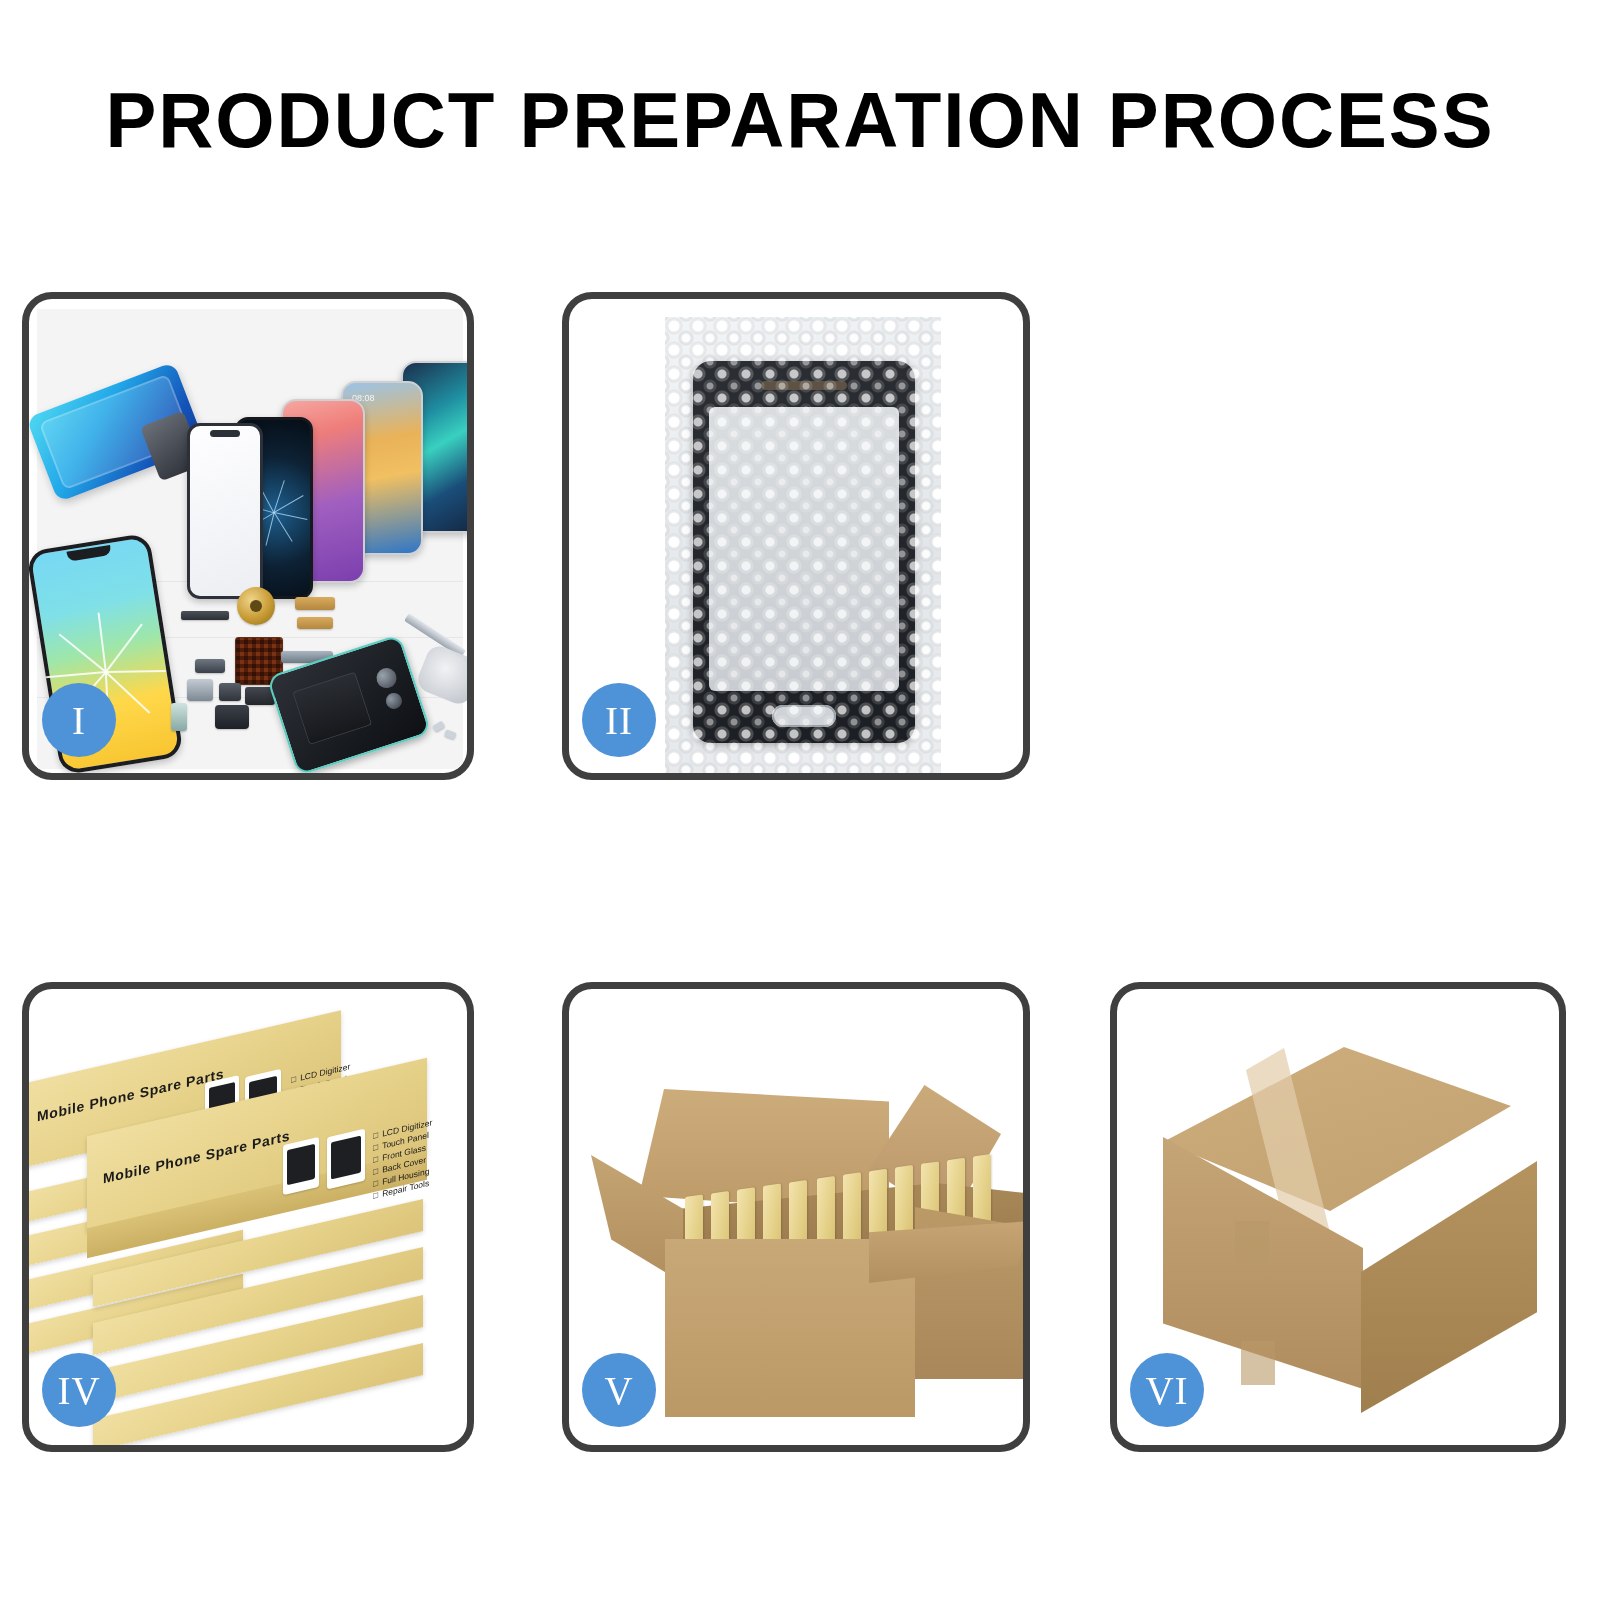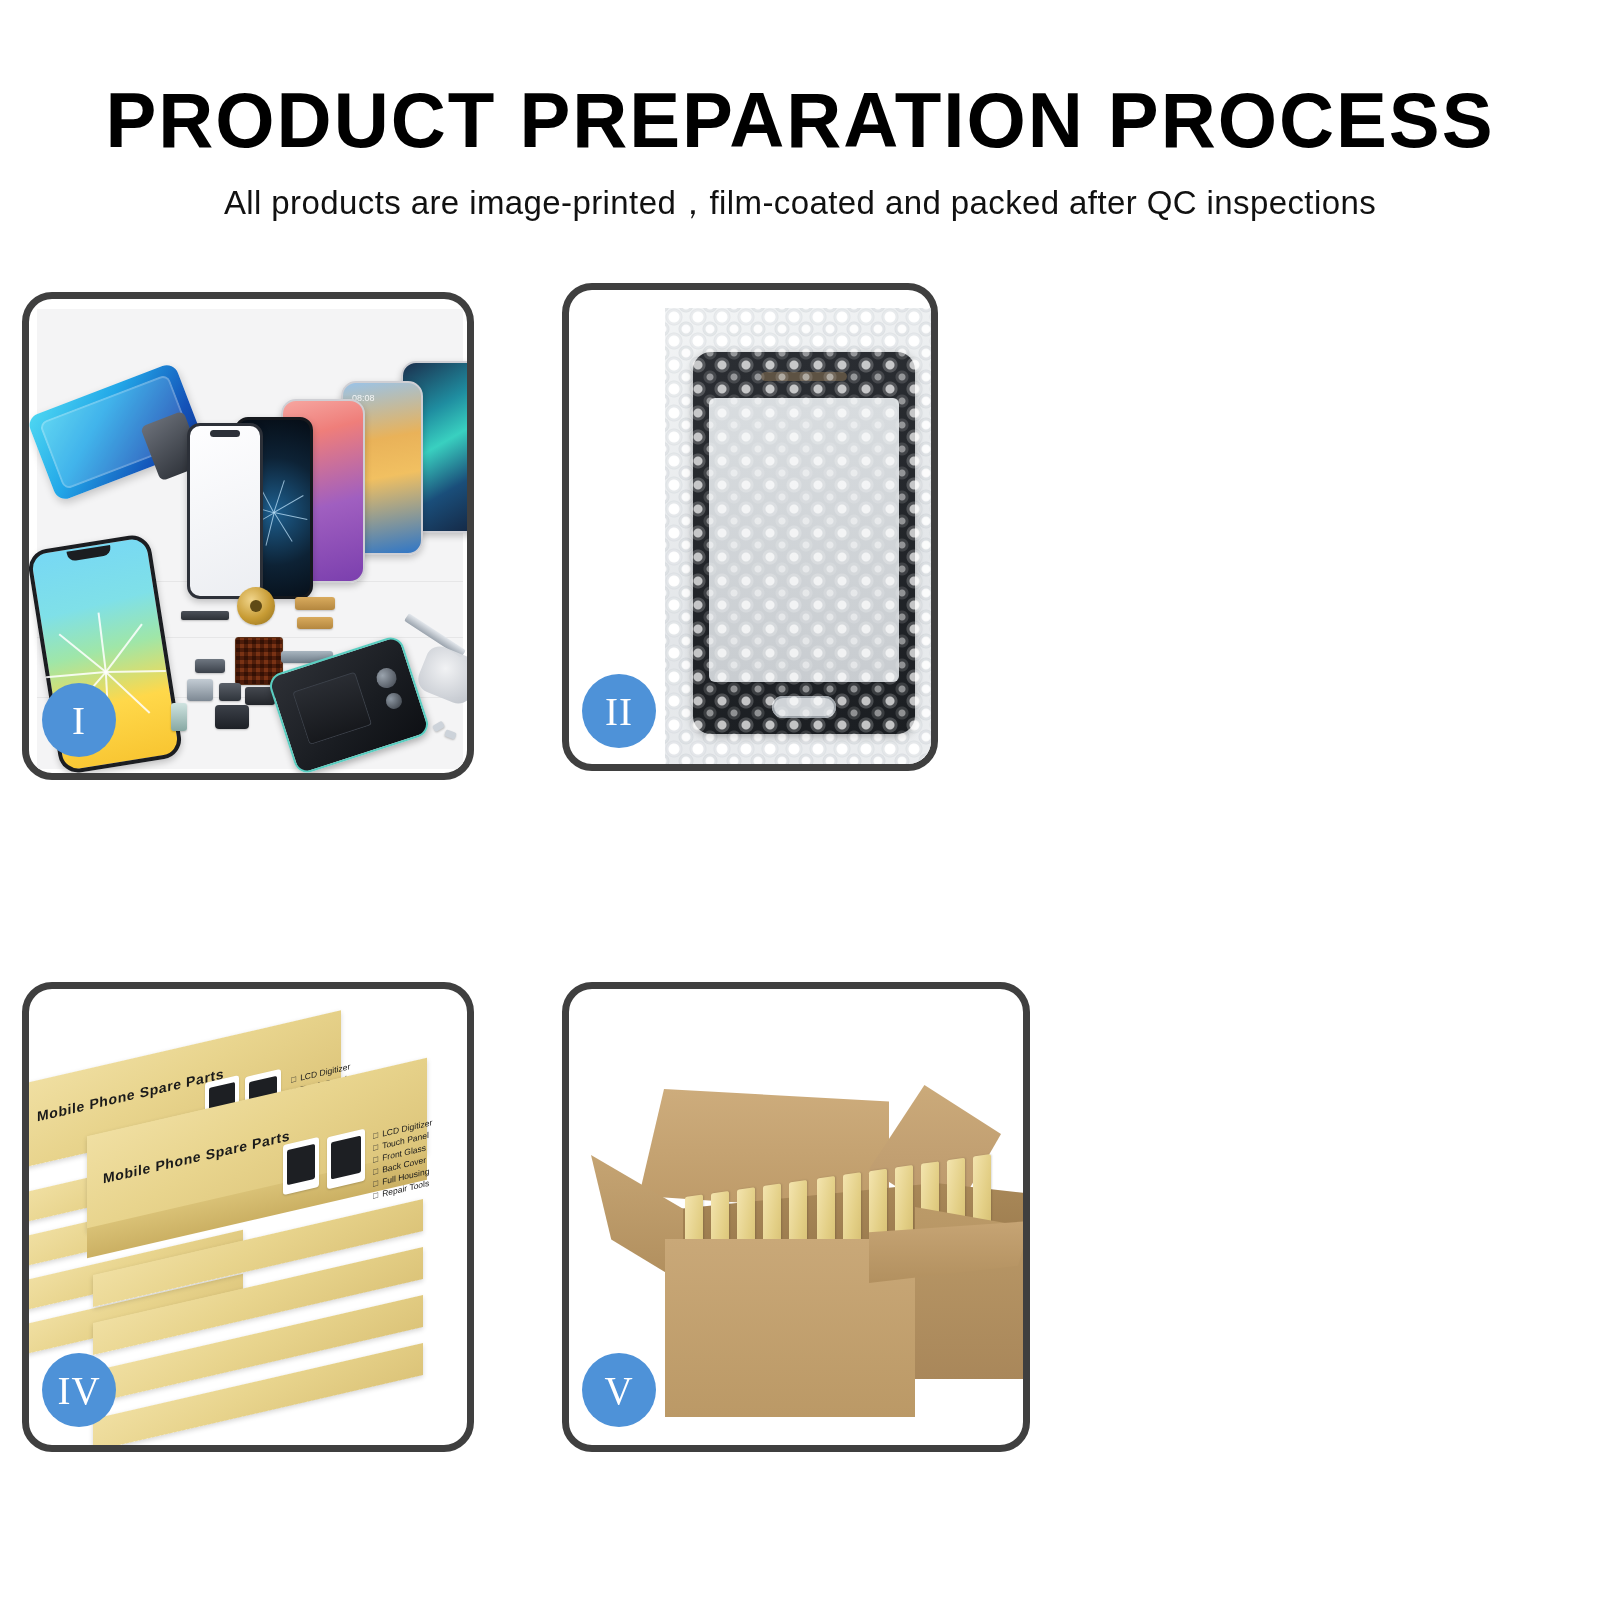--- a/index.html
+++ b/index.html
@@ -30,21 +30,21 @@
   .grid{position:absolute;left:0;top:0;width:1600px;height:1600px;}
   .panel{
     position:absolute;
     border:7px solid #3f3f3f;
     border-radius:30px;
     background:#ffffff;
     overflow:hidden;
     box-sizing:border-box;
   }
   .p1{left:22px; top:292px; width:452px; height:488px;}
-  .p2{left:562px;top:283px; width:376px; height:488px;}
+  .p2{left:562px;top:292px; width:468px; height:488px;}
   .p3{left:1110px;top:292px;width:456px; height:488px;}
   .p4{left:22px; top:982px; width:452px; height:470px;}
   .p5{left:562px;top:982px; width:468px; height:470px;}
   .p6{left:1110px;top:982px;width:456px; height:470px;}
 
   .scene{position:absolute;inset:0;overflow:hidden;}
 
   
   .badge{
     position:absolute;
@@ -345,21 +345,20 @@
     z-index:-1;
   }
 </style>
 </head>
 <body>
 
 <div class="page">
 
   <div class="header">
     <h1 class="title">PRODUCT PREPARATION PROCESS</h1>
-    <p class="subtitle">All products are image-printed，film-coated and packed after QC inspections</p>
   </div>
 
   <div class="grid">
 
     <div class="panel p1">
       <div class="scene">
         <div class="bg"></div>
         <div class="shelf" style="top:282px"></div>
         <div class="shelf" style="top:338px"></div>
         <div class="shelf" style="top:398px"></div>
@@ -539,15 +538,27 @@
             <i style="left:288px"></i>
         </div>
         <div class="c5-flapL"></div>
         <div class="c5-body"></div>
         <div class="c5-right"></div>
         <div class="c5-flapFront"></div>
       </div>
       <div class="badge">V</div>
     </div>
 
+    <div class="panel p6">
+      <div class="scene">
+        <div class="c6-shadow"></div>
+        <div class="c6-top"></div>
+        <div class="c6-tape"></div>
+        <div class="c6-left"></div>
+        <div class="c6-right"></div>
+        <div class="c6-tab1"></div>
+        <div class="c6-tab2"></div>
+      </div>
+      <div class="badge">VI</div>
+    </div>
 
   </div>
 </div>
 
 </body></html>

